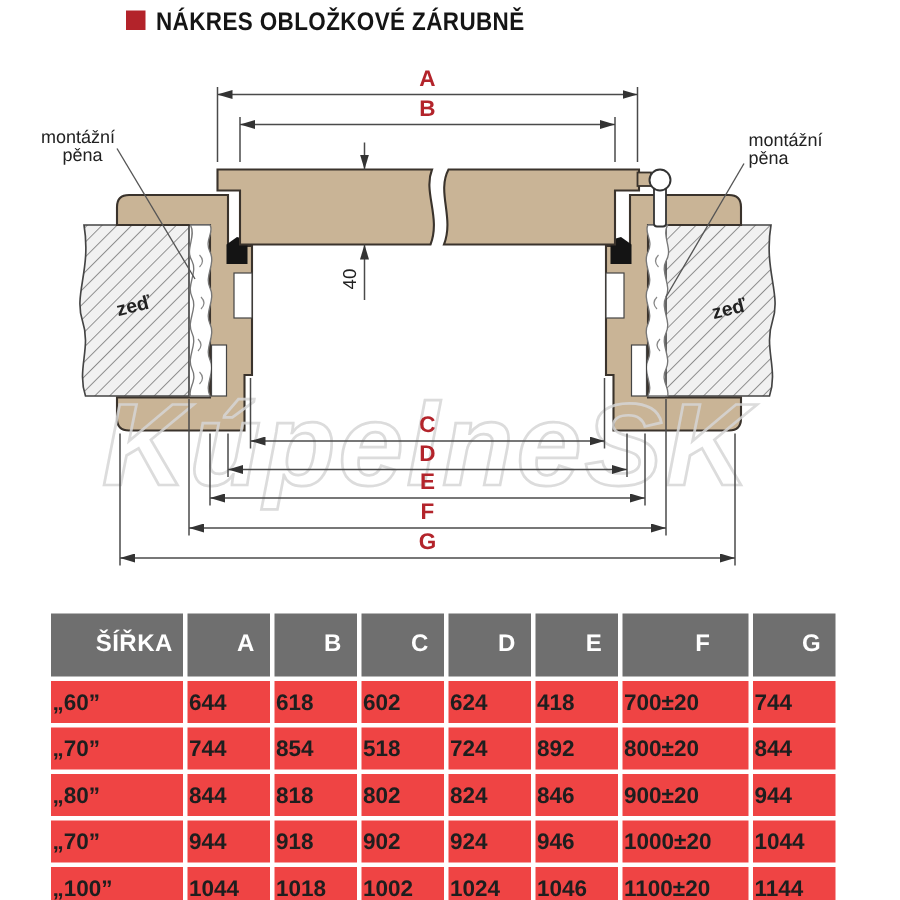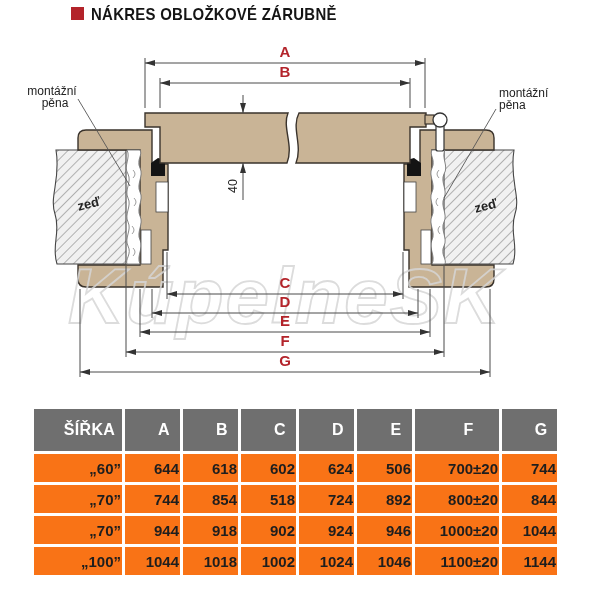--- a/index.html
+++ b/index.html
@@ -1,30 +1,30 @@
 <!DOCTYPE html>
 <html><head>
 <meta charset="utf-8">
 <style>
   html,body{margin:0;padding:0;background:#fff;}
   #stage{position:relative;width:600px;height:600px;background:#fff;overflow:hidden;
          font-family:"Liberation Sans", sans-serif;}
   
-  #title{position:absolute;left:71px;top:5px;display:flex;align-items:flex-start;gap:7px;z-index:5;justify-content:center;}
+  #title{position:absolute;left:84px;top:5px;display:flex;align-items:flex-start;gap:7px;z-index:5;justify-content:center;}
   #title .bullet{width:13px;height:13px;margin-top:2px;background:#b3232a;flex:0 0 auto;}
   #title .txt{font-size:17px;font-weight:bold;color:#151515;letter-spacing:.3px;
               transform:scaleX(.88);transform-origin:left top;white-space:nowrap;}
   
   #drawing{position:absolute;left:0;top:0;width:600px;height:405px;}
   
   #dims-table{position:absolute;left:31px;top:406px;border-collapse:separate;border-spacing:3px;}
   #dims-table th{background:#6f6f6f;color:#fff;font-size:16px;font-weight:bold;height:40px;
                  text-align:center;vertical-align:middle;letter-spacing:.3px;padding-left:24px;}
-  #dims-table td{background:#f97316;color:#1e1e1e;font-size:15px;font-weight:bold;height:26px;
-                 text-align:right;vertical-align:middle;}
+  #dims-table td{background:#ef4444;color:#1e1e1e;font-size:15px;font-weight:bold;height:26px;
+                 text-align:left;vertical-align:middle;}
   .c-sirka{width:88px}.c-std{width:55px}.c-f{width:84px}
 </style>
 </head>
 <body>
 
 <div id="stage">
 
   <div id="title">
     <span class="bullet"></span>
     <span class="txt">NÁKRES OBLOŽKOVÉ ZÁRUBNĚ</span>
@@ -166,35 +166,45 @@
         <th>G</th>
       </tr>
     </thead>
     <tbody>
       <tr>
         <td>„60”</td>
         <td>644</td>
         <td>618</td>
         <td>602</td>
         <td>624</td>
-        <td>506</td>
+        <td>418</td>
         <td>700±20</td>
         <td>744</td>
       </tr>
       <tr>
         <td>„70”</td>
         <td>744</td>
         <td>854</td>
         <td>518</td>
         <td>724</td>
         <td>892</td>
         <td>800±20</td>
         <td>844</td>
       </tr>
       <tr>
+        <td>„80”</td>
+        <td>844</td>
+        <td>818</td>
+        <td>802</td>
+        <td>824</td>
+        <td>846</td>
+        <td>900±20</td>
+        <td>944</td>
+      </tr>
+      <tr>
         <td>„70”</td>
         <td>944</td>
         <td>918</td>
         <td>902</td>
         <td>924</td>
         <td>946</td>
         <td>1000±20</td>
         <td>1044</td>
       </tr>
       <tr>

